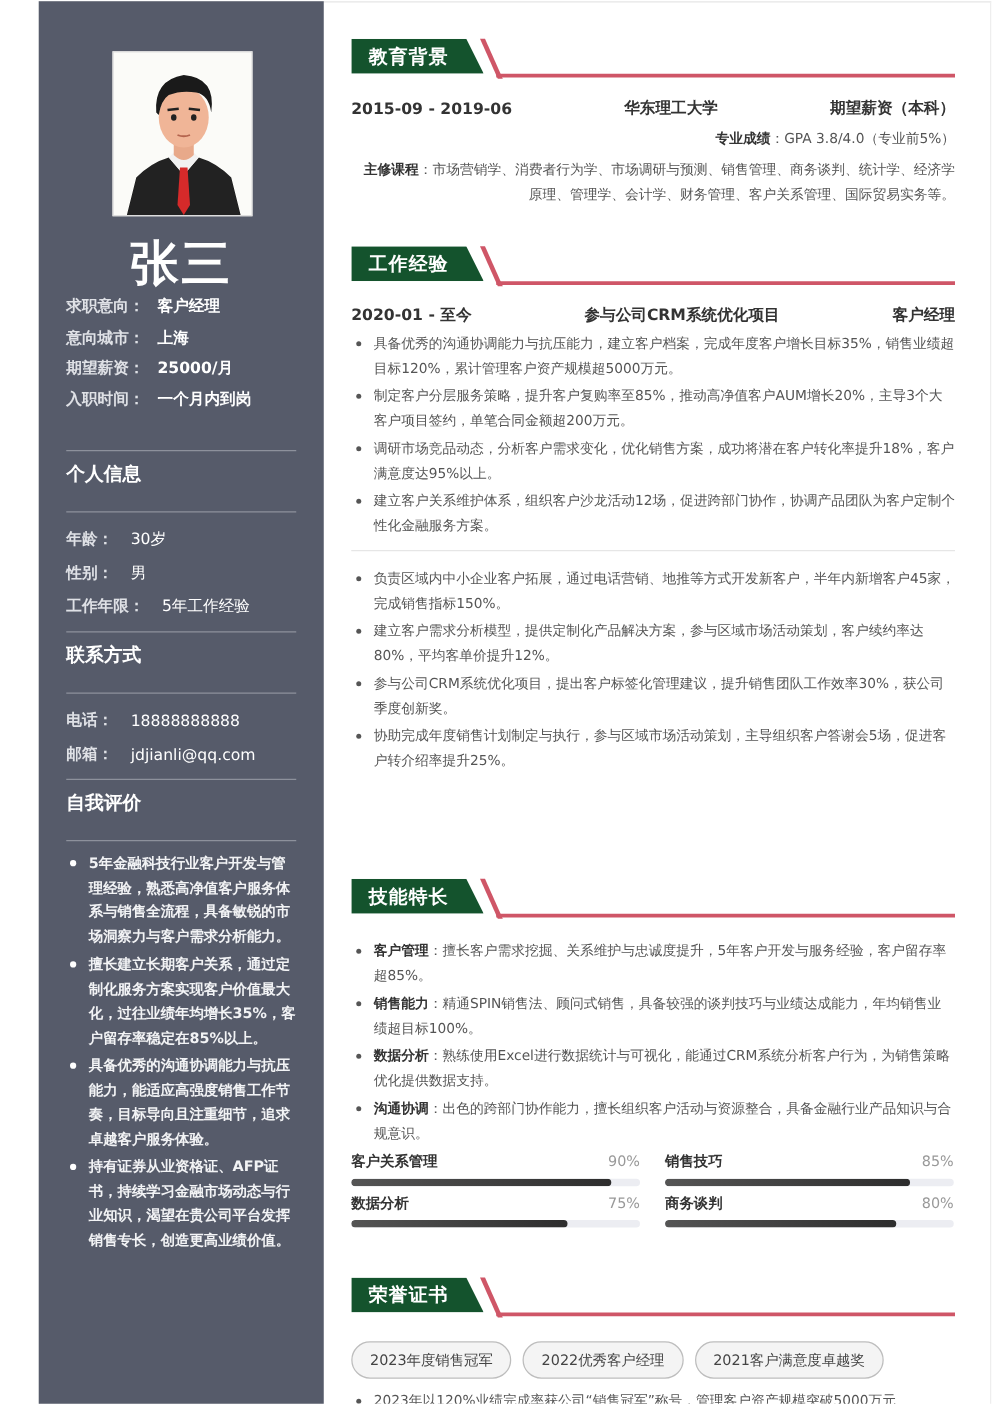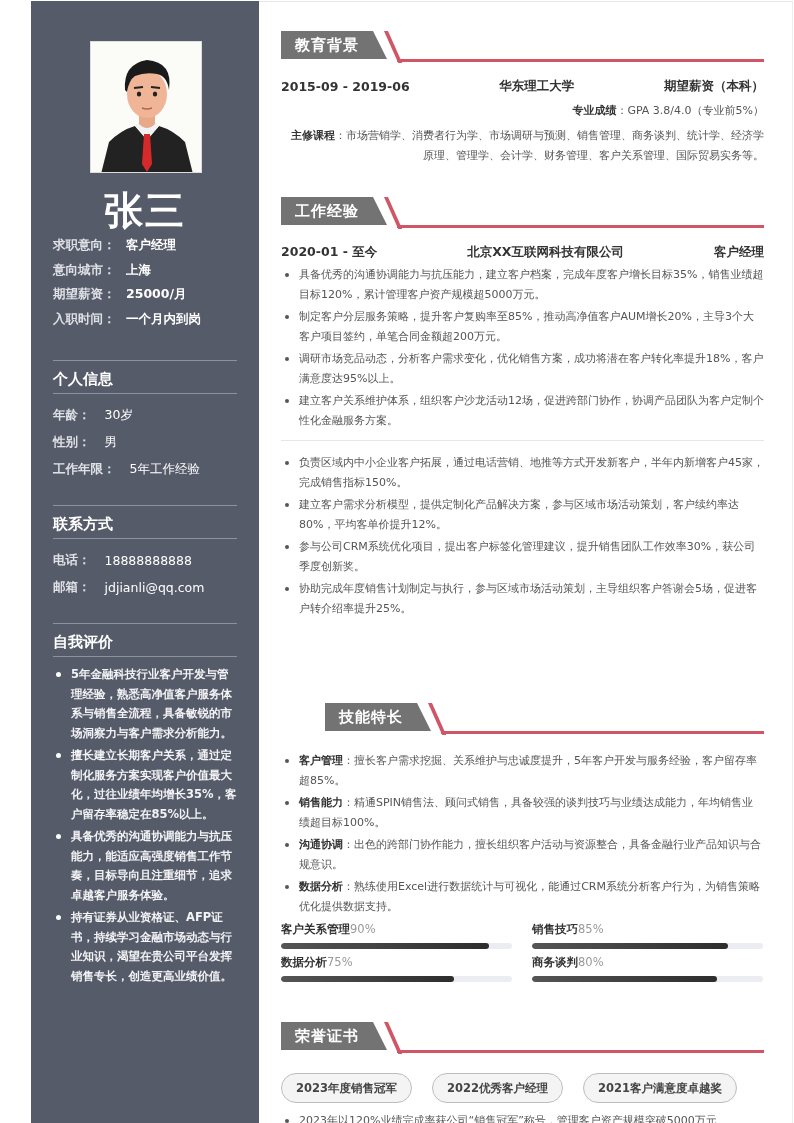--- a/index.html
+++ b/index.html
@@ -25,21 +25,21 @@
     font-size: 39px; font-weight: bold; letter-spacing: 2px; color: #fff;
   }
   .intent { position: absolute; left: 22px; top: 236px; }
   .intent .row { height: 24.5px; font-size: 12.5px; font-weight: bold; display: flex; }
   .intent .lbl { width: 73px; color: #dfe1e6; }
   .intent .val { color: #fff; }
 
   .s-section { position: absolute; left: 22px; width: 184px; }
   .s-head {
     border-top: 1px solid #8d919c; border-bottom: 1px solid #8d919c;
-    height: 34px; line-height: 36px; font-size: 15px; font-weight: bold; color: #fff;
+    height: 50px; line-height: 36px; font-size: 15px; font-weight: bold; color: #fff;
   }
   .s-rows { padding-top: 8px; }
   .s-row { height: 27px; font-size: 12.5px; display: flex; align-items: center; }
   .s-row .lbl { font-weight: bold; color: #dfe1e6; margin-right: 14px; }
   .s-row .val { color: #fff; }
 
   .eval-list { list-style: none; padding-top: 8px; }
   .eval-list li {
     position: relative; padding-left: 18px; font-size: 11.5px; line-height: 19.5px;
     font-weight: bold; color: #f2f3f5; margin-bottom: 3px;
@@ -47,21 +47,21 @@
   .eval-list li::before {
     content: ""; position: absolute; left: 3px; top: 7px; width: 5px; height: 5px;
     border-radius: 50%; background: #fff;
   }
 
   
   .main { position: absolute; left: 281px; top: 0; width: 483px; }
   .sec-title { position: relative; height: 32px; margin-bottom: 12px; }
   .sec-title .tab {
     position: absolute; left: 0; top: 0; height: 28px; width: 106px;
-    background: #737373; color: #fff; font-size: 15px; font-weight: bold;
+    background: #14532d; color: #fff; font-size: 15px; font-weight: bold;
     line-height: 28px; padding-left: 14px; letter-spacing: 1px;
     clip-path: polygon(0 0, 92px 0, 106px 28px, 0 28px);
   }
   .sec-title .slash {
     position: absolute; left: 103px; top: 0; width: 4px; height: 32px;
     background: #cf5667; transform: skewX(24deg); transform-origin: top left;
   }
   .sec-title .line {
     position: absolute; left: 116px; right: 0; top: 28px; height: 3px; background: #cf5667;
   }
@@ -72,27 +72,27 @@
   .kv b { color: #333; }
 
   .bullets { list-style: none; }
   .bullets li { position: relative; padding-left: 18px; font-size: 11px; line-height: 19.5px; color: #555; margin-bottom: 3px; }
   .bullets li::before { content: ""; position: absolute; left: 4px; top: 8px; width: 4px; height: 4px; border-radius: 50%; background: #555; }
   .bullets li b { color: #333; }
 
   .divider { height: 1px; background: #e6e6e6; margin: 10px 0 12px; }
 
   .skillbars { display: grid; grid-template-columns: 231px 231px; column-gap: 20px; row-gap: 6px; margin-top: 6px; }
-  .skill .top { display: flex; font-size: 11.5px; height: 18px; }
+  .skill .top { display: flex; justify-content: space-between; font-size: 11.5px; height: 18px; gap: 12px; }
   .skill .nm { font-weight: bold; color: #333; }
   .skill .pc { color: #999; }
   .skill .track { height: 6px; border-radius: 3px; background: #ecedf2; margin-top: 3px; overflow: hidden; }
   .skill .fill { height: 6px; border-radius: 3px; background: linear-gradient(90deg, #555 0%, #2d2d2d 100%); }
 
-  .badges { display: flex; gap: 20px; margin-top: 19px; font-weight: bold; }
+  .badges { display: flex; gap: 9px; margin-top: 19px; }
   .badge { height: 30px; line-height: 28px; padding: 0 14px; border: 1px solid #bdbdbd; border-radius: 15px; background: #f4f4f4; font-size: 11.5px; color: #444; }
 </style>
 </head>
 <body>
 
 <div class="page"></div>
 
 <aside class="sidebar">
   <div class="photo">
     <svg width="112" height="132" viewBox="0 0 112 132">
@@ -193,21 +193,21 @@
 
   <section style="position:absolute; top:197px; width:483px;">
     <div class="sec-title">
       <div class="tab">工作经验</div>
       <div class="slash"></div>
       <div class="line"></div>
     </div>
     <div>
       <div class="entry-head">
         <span>2020-01 - 至今</span>
-        <span class="mid">北京XX互联网科技有限公司</span>
+        <span class="mid">参与公司CRM系统优化项目</span>
         <span>客户经理</span>
       </div>
       <ul class="bullets" style="margin-top:2px;">
         <li>具备优秀的沟通协调能力与抗压能力，建立客户档案，完成年度客户增长目标35%，销售业绩超目标120%，累计管理客户资产规模超5000万元。</li>
         <li>制定客户分层服务策略，提升客户复购率至85%，推动高净值客户AUM增长20%，主导3个大客户项目签约，单笔合同金额超200万元。</li>
         <li>调研市场竞品动态，分析客户需求变化，优化销售方案，成功将潜在客户转化率提升18%，客户满意度达95%以上。</li>
         <li>建立客户关系维护体系，组织客户沙龙活动12场，促进跨部门协作，协调产品团队为客户定制个性化金融服务方案。</li>
       </ul>
     </div>
     <div class="divider"></div>
@@ -215,30 +215,30 @@
       <ul class="bullets" style="margin-top:2px;">
         <li>负责区域内中小企业客户拓展，通过电话营销、地推等方式开发新客户，半年内新增客户45家，完成销售指标150%。</li>
         <li>建立客户需求分析模型，提供定制化产品解决方案，参与区域市场活动策划，客户续约率达80%，平均客单价提升12%。</li>
         <li>参与公司CRM系统优化项目，提出客户标签化管理建议，提升销售团队工作效率30%，获公司季度创新奖。</li>
         <li>协助完成年度销售计划制定与执行，参与区域市场活动策划，主导组织客户答谢会5场，促进客户转介绍率提升25%。</li>
       </ul>
     </div>
   </section>
 
   <section style="position:absolute; top:703px; width:483px;">
-    <div class="sec-title" style="margin-bottom:16px;margin-left:44px;">
+    <div class="sec-title" style="margin-bottom:16px;">
       <div class="tab">技能特长</div>
       <div class="slash"></div>
       <div class="line"></div>
     </div>
     <ul class="bullets">
       <li><b>客户管理</b><span>：擅长客户需求挖掘、关系维护与忠诚度提升，5年客户开发与服务经验，客户留存率超85%。</span></li>
       <li><b>销售能力</b><span>：精通SPIN销售法、顾问式销售，具备较强的谈判技巧与业绩达成能力，年均销售业绩超目标100%。</span></li>
+      <li><b>数据分析</b><span>：熟练使用Excel进行数据统计与可视化，能通过CRM系统分析客户行为，为销售策略优化提供数据支持。</span></li>
       <li><b>沟通协调</b><span>：出色的跨部门协作能力，擅长组织客户活动与资源整合，具备金融行业产品知识与合规意识。</span></li>
-      <li><b>数据分析</b><span>：熟练使用Excel进行数据统计与可视化，能通过CRM系统分析客户行为，为销售策略优化提供数据支持。</span></li>
     </ul>
     <div class="skillbars">
       <div class="skill">
         <div class="top">
             <span class="nm">客户关系管理</span>
             <span class="pc">90%</span>
           </div>
         <div class="track">
             <div class="fill" style="width:90%;"></div>
           </div>

